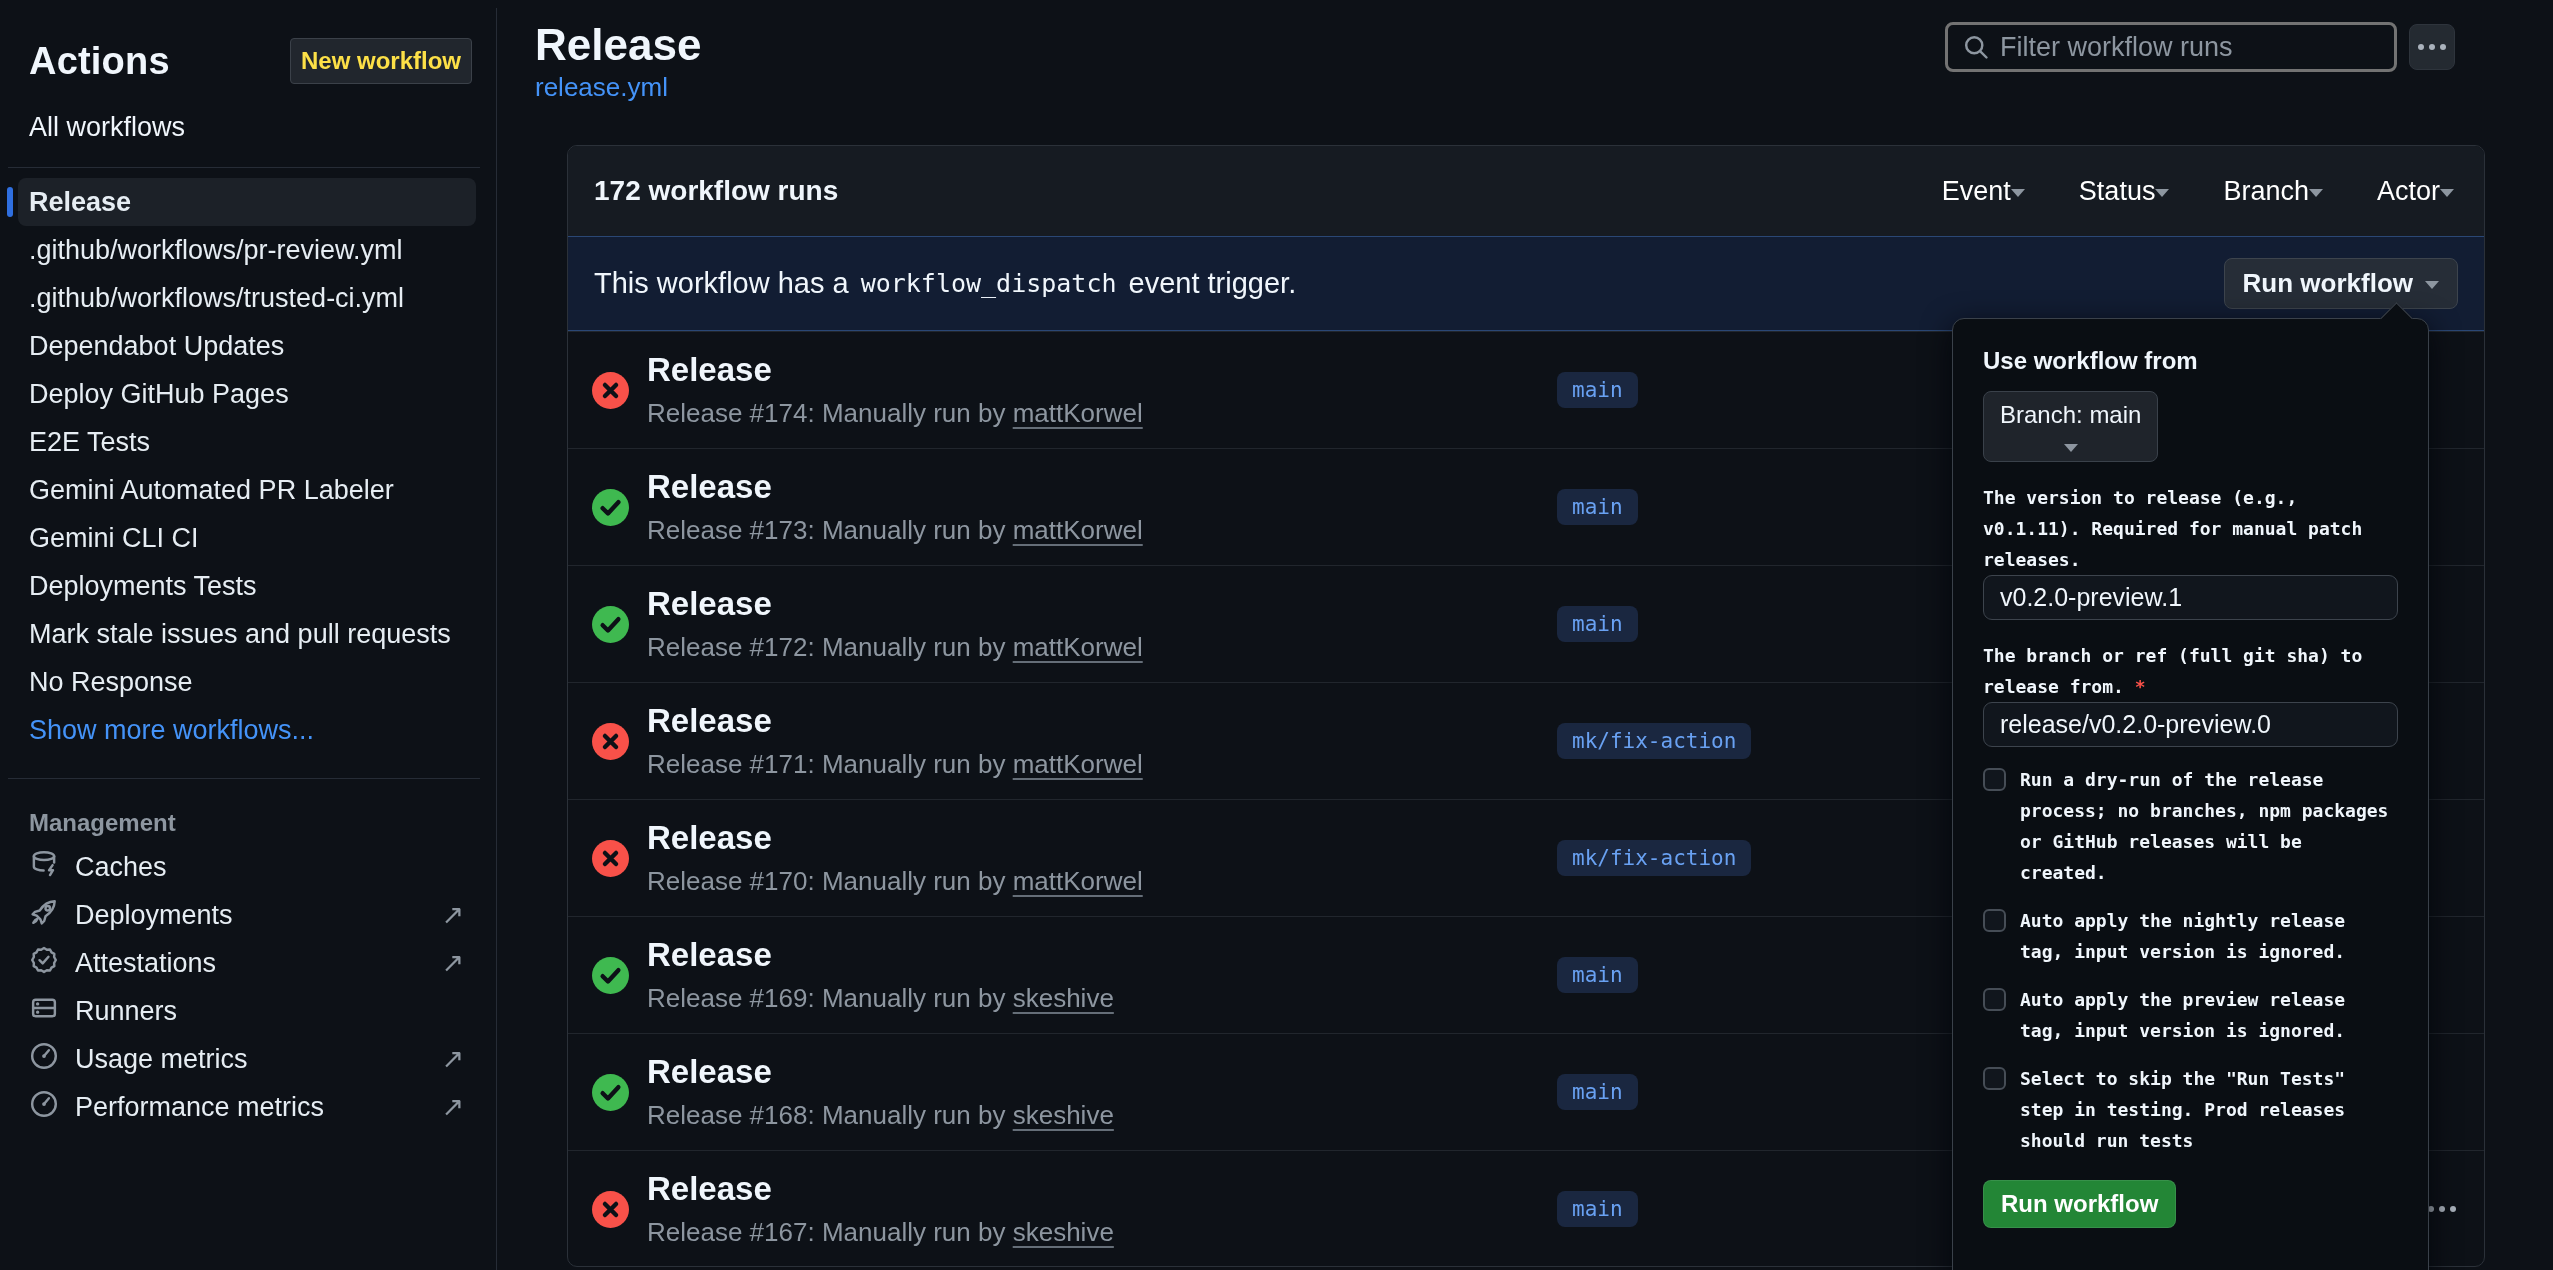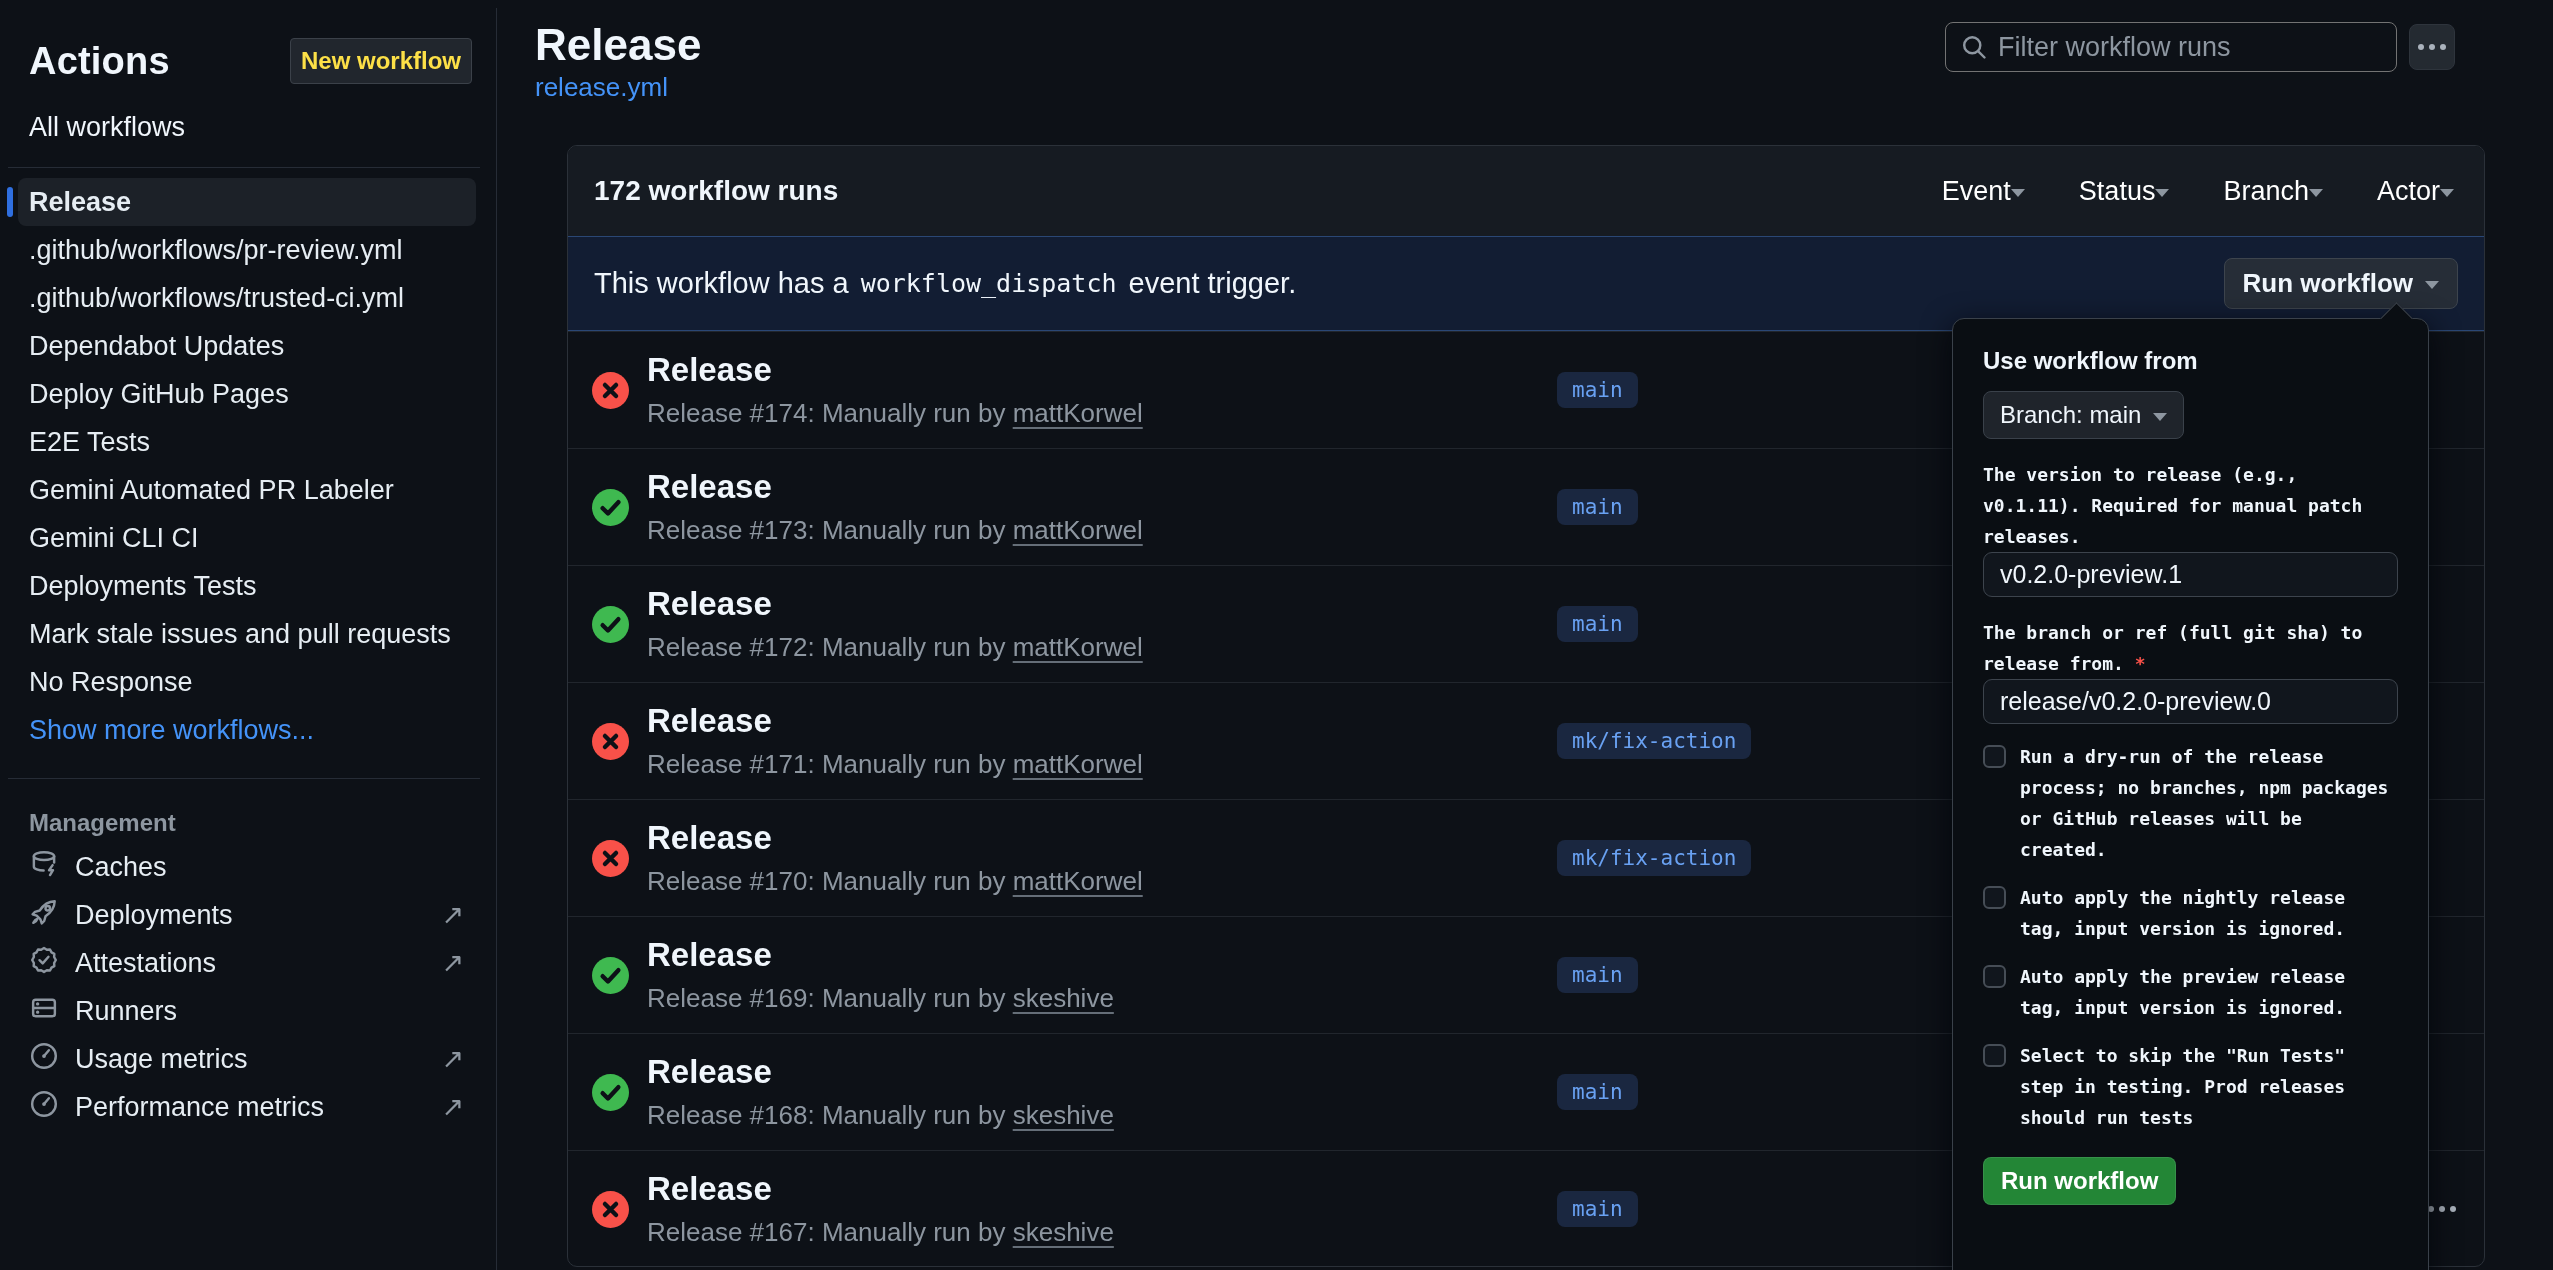--- a/index.html
+++ b/index.html
@@ -28,21 +28,21 @@
   }
   .wf-item.link-more { color:#4493f8; }
   .mgmt-label { padding:22px 0 6px 29px; font-size:24px; font-weight:700; color:#8d96a0; }
   .mgmt-item { height:48px; display:flex; align-items:center; gap:16px; margin:0 20px 0 18px; padding-left:11px; border-radius:8px; font-size:27px; color:#e6edf3; cursor:pointer; }
   .mgmt-item svg { flex:none; }
   .ext-arrow { margin-left:auto; margin-right:12px; color:#8d96a0; font-size:27px; }
 
   
   .page-title { position:absolute; left:535px; top:20px; font-size:44px; font-weight:700; }
   .page-file-link { position:absolute; left:535px; top:72px; font-size:26px; color:#4493f8; text-decoration:none; cursor:pointer; }
-  .filter-input-wrap { position:absolute; left:1945px; top:22px; width:452px; height:50px; border:1px solid #737373; border-radius:8px; display:flex; align-items:center; padding:0 14px; gap:10px; background:transparent; }
+  .filter-input-wrap { position:absolute; left:1945px; top:22px; width:452px; height:50px; border:3px solid #737373; border-radius:8px; display:flex; align-items:center; padding:0 14px; gap:10px; background:transparent; }
   .filter-input-wrap input { flex:1; background:transparent; border:none; outline:none; color:#f0f6fc; font-size:27px; font-family:inherit; }
   .filter-input-wrap input::placeholder { color:#8d96a0; }
   .kebab-btn { position:absolute; left:2409px; top:24px; width:46px; height:46px; border-radius:8px; background:#242a31; border:1px solid #2e343c; display:flex; align-items:center; justify-content:center; gap:5px; cursor:pointer; }
   .dot { width:6px; height:6px; border-radius:50%; background:#aab2bc; }
 
   
   .panel { position:absolute; left:535px; top:145px; width:1918px; height:1122px; border:1px solid #2b3139; border-radius:10px; background:#0d1117; overflow:hidden;margin-left:32px; }
   .panel-header { height:90px; background:#161b22; display:flex; align-items:center; padding:0 30px 0 26px; }
   .runs-count { font-size:28px; font-weight:700; }
   .filters { margin-left:auto; display:flex; gap:54px; }
@@ -63,21 +63,21 @@
   .run-sub a { color:#8d96a0; text-decoration:underline; text-underline-offset:5px; text-decoration-color:#656e78; cursor:pointer; }
   .branch-badge { position:absolute; left:989px; top:50%; transform:translateY(-50%); background:#1a2740; color:#69a1f2; font-family:"DejaVu Sans Mono",monospace; font-size:21px; padding:6px 15px; border-radius:8px; cursor:pointer; white-space:nowrap; }
   .run-meta { position:absolute; left:1583px; top:50%; transform:translateY(-50%); display:flex; flex-direction:column; gap:6px; color:#8d96a0; font-size:25px; }
   .meta-line { display:flex; align-items:center; gap:10px; }
   .row-kebab { position:absolute; left:1848px; top:50%; transform:translateY(-50%); width:52px; height:40px; display:flex; align-items:center; justify-content:center; gap:5px; cursor:pointer; }
 
   
   .popup { position:absolute; left:1952px; top:318px; width:477px; height:1024px; background:#0a0e13; border:1px solid #3a414a; border-radius:12px; box-shadow:0 8px 30px rgba(1,4,9,.85); padding:28px 30px; z-index:10; }
   .popup::before { content:""; position:absolute; top:-12px; left:432px; width:22px; height:22px; background:#0a0e13; border-left:1px solid #3a414a; border-top:1px solid #3a414a; transform:rotate(45deg); }
   .popup-title { font-size:24px; font-weight:700; }
-  .branch-select-btn { margin-top:16px; background:#1f242b; border:1px solid #3a414a; border-radius:8px; color:#f0f6fc; font-size:24px; padding:9px 16px; display:inline-flex; align-items:center; gap:12px; cursor:pointer; }
+  .branch-select-btn { margin-top:16px; background:#1f242b; border:1px solid #3a414a; border-radius:8px; color:#f0f6fc; font-size:24px; padding:9px 16px; display:inline-flex; align-items:center; gap:12px; cursor:pointer;flex-direction:column; }
   .field-label { margin-top:20px; font-family:"DejaVu Sans Mono",monospace; font-weight:700; font-size:18px; line-height:31px; color:#f0f6fc; }
   .required-marker { color:#f85149; }
   .popup-input { width:100%; height:45px; background:#11161d; border:1px solid #3d444d; border-radius:9px; color:#f0f6fc; font-size:25px; font-family:inherit; padding:0 16px; outline:none; }
   .cb-row { margin-top:17px; display:flex; gap:14px; }
   .checkbox { flex:none; width:23px; height:23px; margin-top:4px; border:2px solid #464d56; border-radius:6px; background:#11161d; cursor:pointer; }
   .cb-label { font-family:"DejaVu Sans Mono",monospace; font-weight:700; font-size:18px; line-height:31px; color:#f0f6fc; cursor:default; }
   .btn-primary { margin-top:24px; background:#238636; border:1px solid rgba(240,246,252,.1); border-radius:8px; color:#fff; font-size:24px; font-weight:600; padding:9px 17px; cursor:pointer; }
 </style>
 </head>
 <body>

